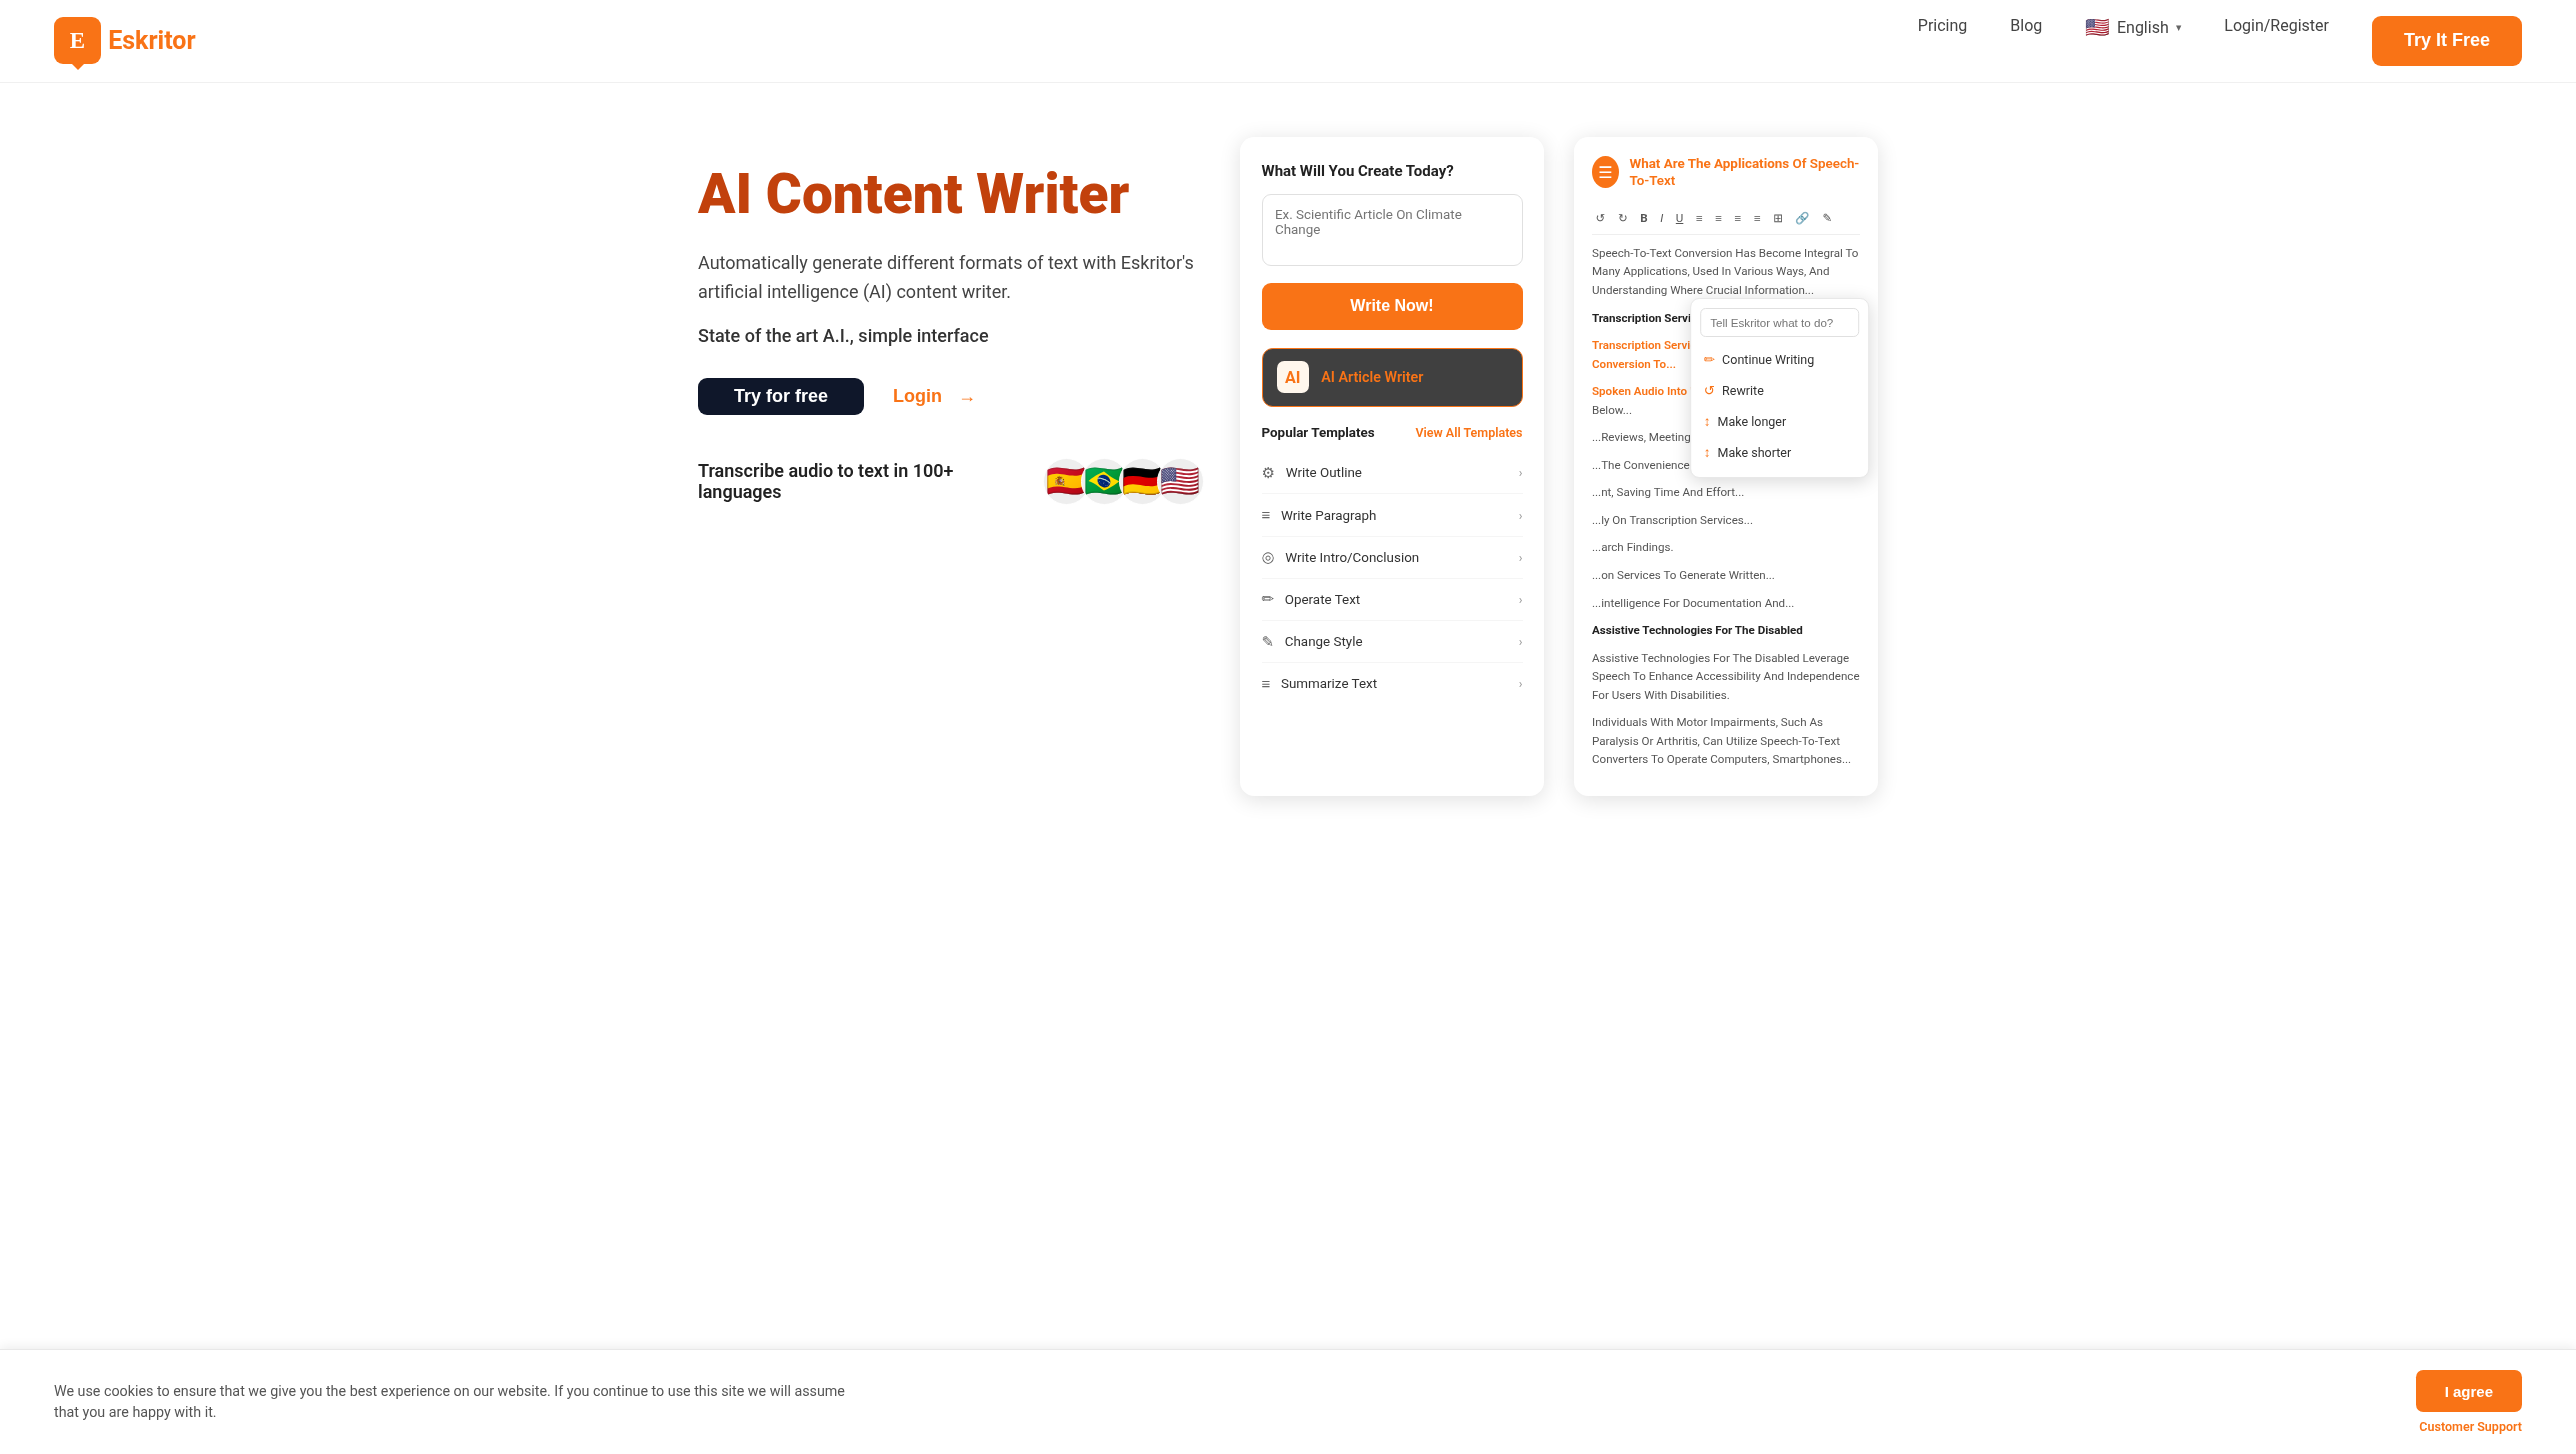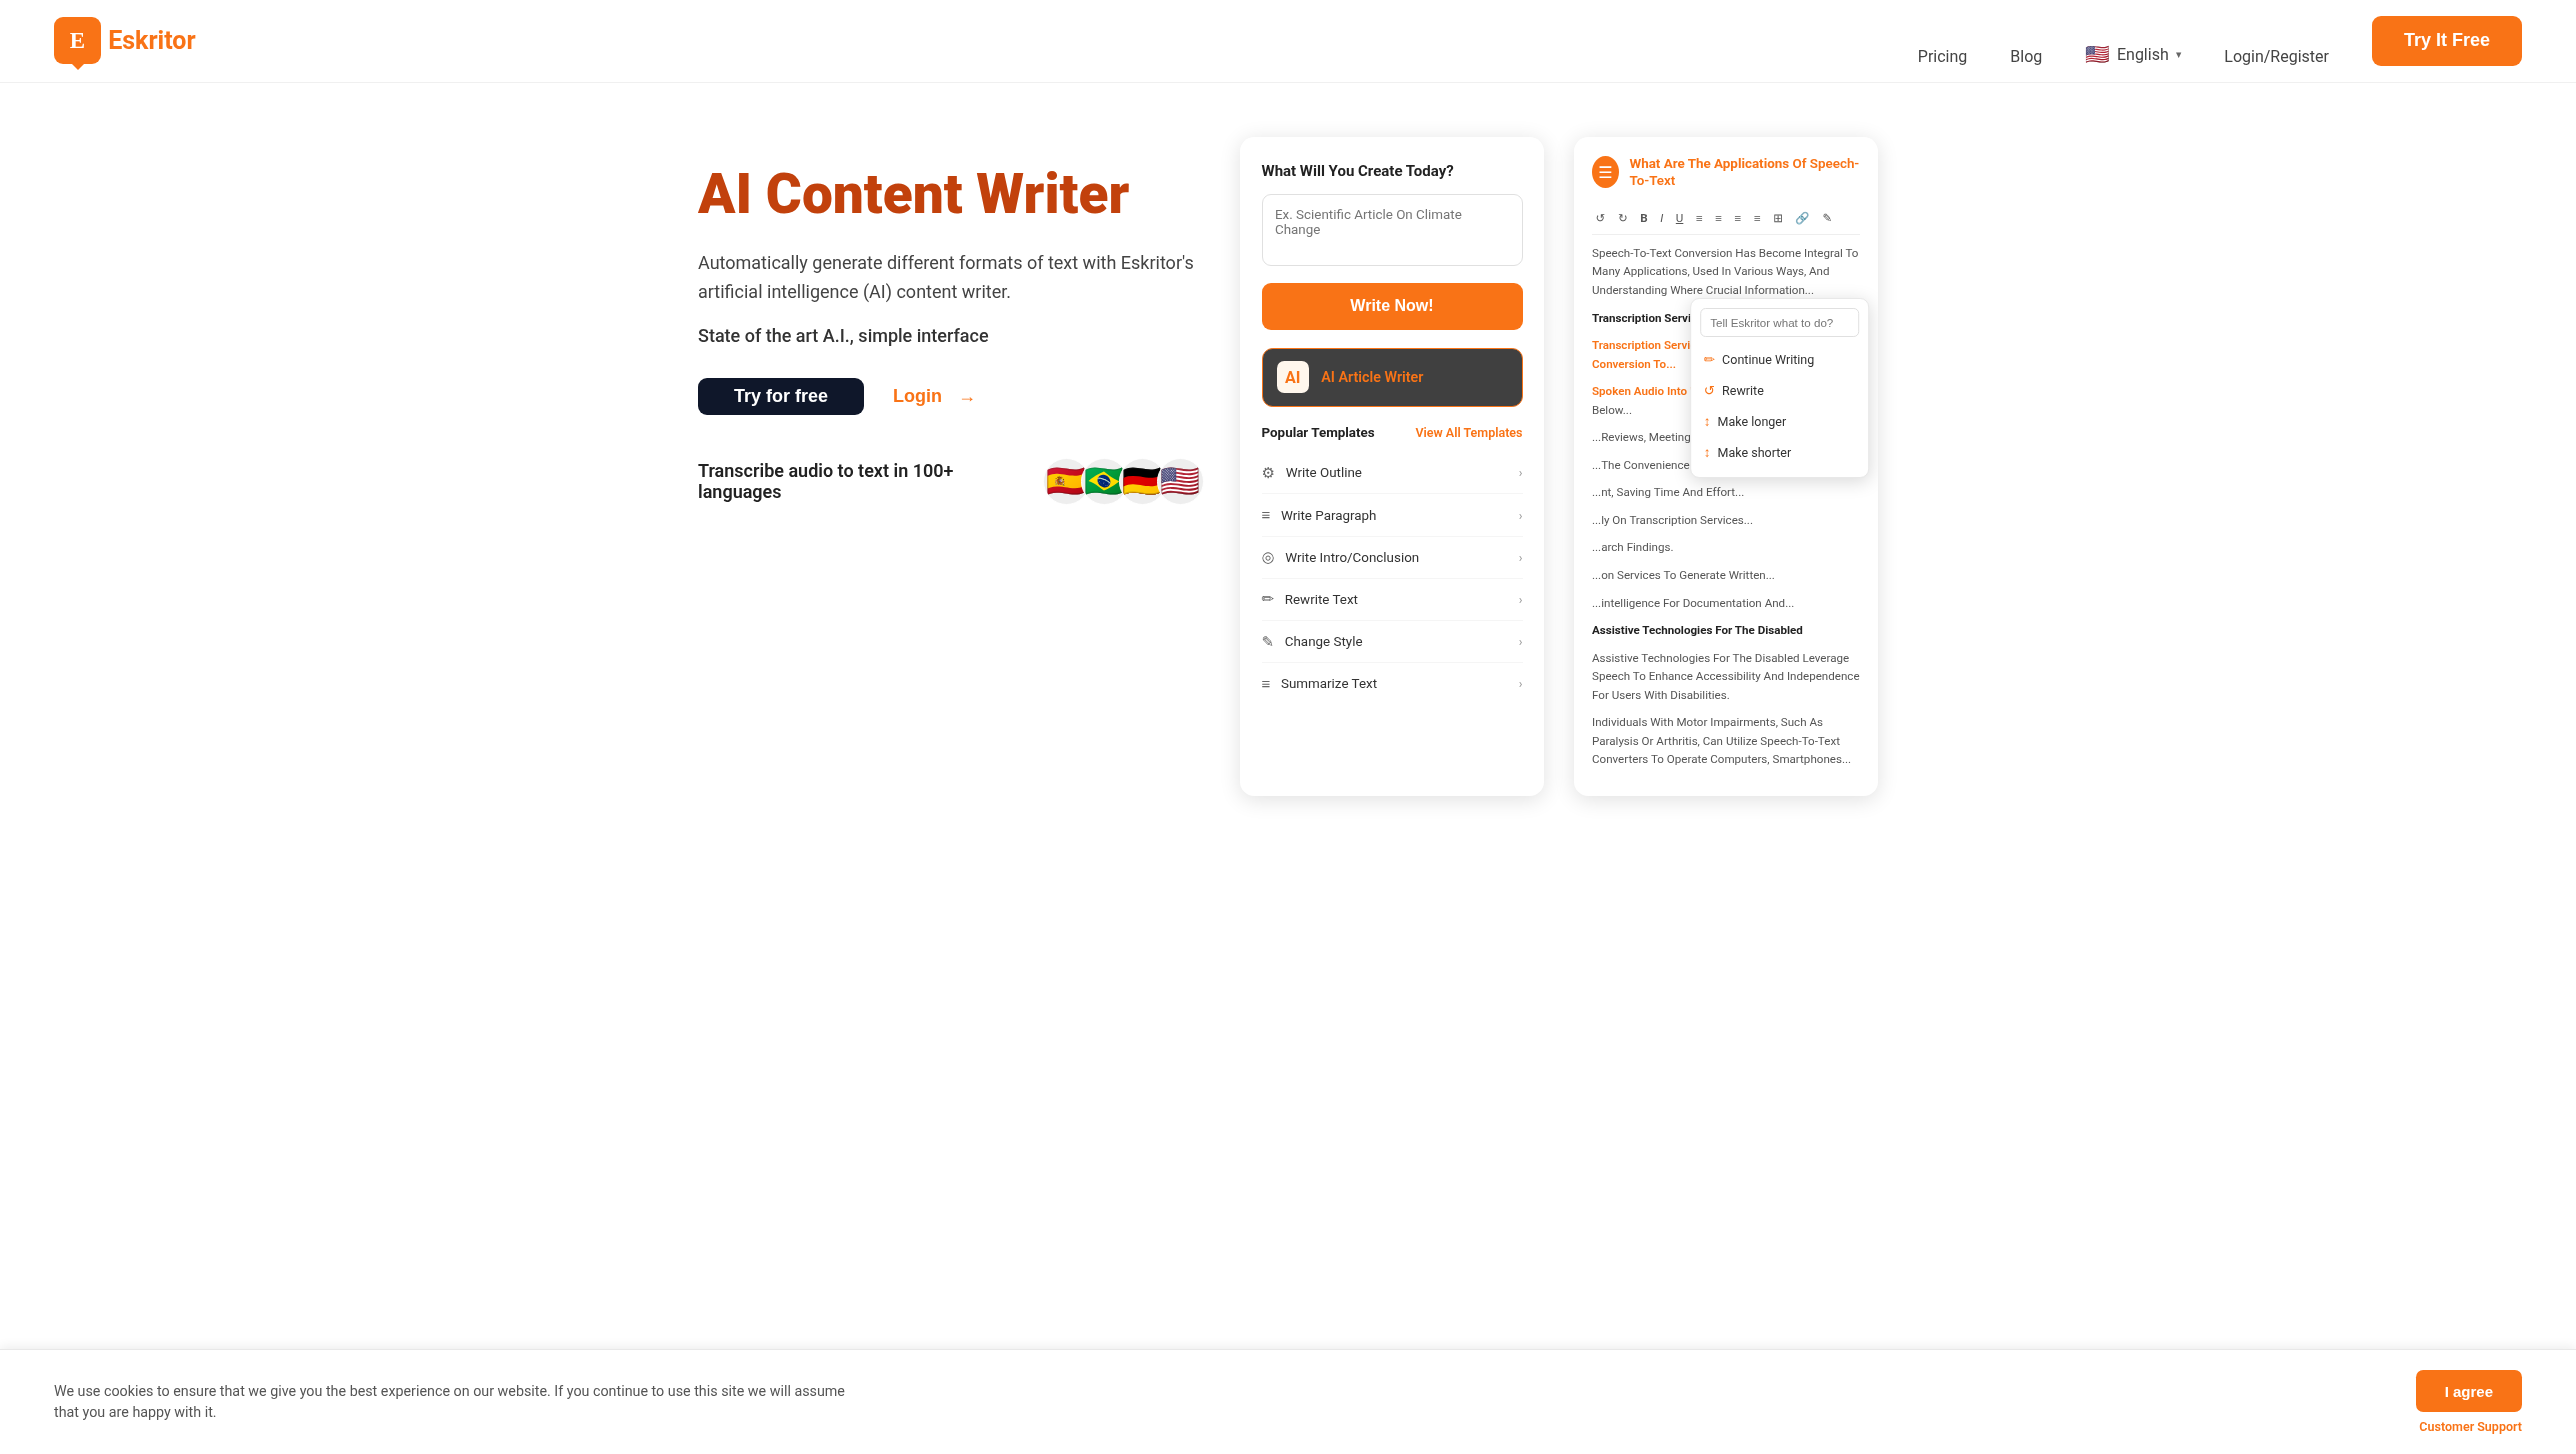--- a/index.html
+++ b/index.html
@@ -18,21 +18,21 @@
       font-size: 23px; font-weight: 900; color: #fff; font-family: Georgia, serif;
       position: relative;
     }
     .logo-icon::after {
       content: ''; position: absolute; bottom: -5.4px; left: 50%; transform: translateX(-50%);
       border-left: 7.2px solid transparent; border-right: 7.2px solid transparent;
       border-top: 7.2px solid #f97316;
     }
     .logo-text { font-size: 25px; font-weight: 700; color: #222; }
     .logo-text span { color: #f97316; }
-    .nav-links { display: flex; align-items: flex-end; gap: 43px; }
+    .nav-links { display: flex; align-items: flex-start; gap: 43px; }
     .nav-link { font-size: 16px; color: #444; text-decoration: none; cursor: pointer; }
     .nav-lang {
       display: flex; align-items: center; gap: 7.2px; font-size: 16px; color: #444; cursor: pointer;
     }
     .flag-icon { font-size: 19.7px; }
     .chevron { font-size: 10.7px; color: #666; }
     .nav-register { font-size: 16px; color: #444; text-decoration: none; cursor: pointer; }
     .btn-try-free {
       background: #f97316; color: #fff; border: none; border-radius: 9px;
       padding: 14.3px 32px; font-size: 18px; font-weight: 700; cursor: pointer;
@@ -249,21 +249,21 @@
         <div class="template-item">
           <div class="template-item-left">
             <span class="template-icon">◎</span>
             <span>Write Intro/Conclusion</span>
           </div>
           <span class="template-arrow">›</span>
         </div>
         <div class="template-item">
           <div class="template-item-left">
             <span class="template-icon">✏</span>
-            <span>Rewrite Text</span>
+            <span>Operate Text</span>
           </div>
           <span class="template-arrow">›</span>
         </div>
         <div class="template-item">
           <div class="template-item-left">
             <span class="template-icon">✎</span>
             <span>Change Style</span>
           </div>
           <span class="template-arrow">›</span>
         </div>

